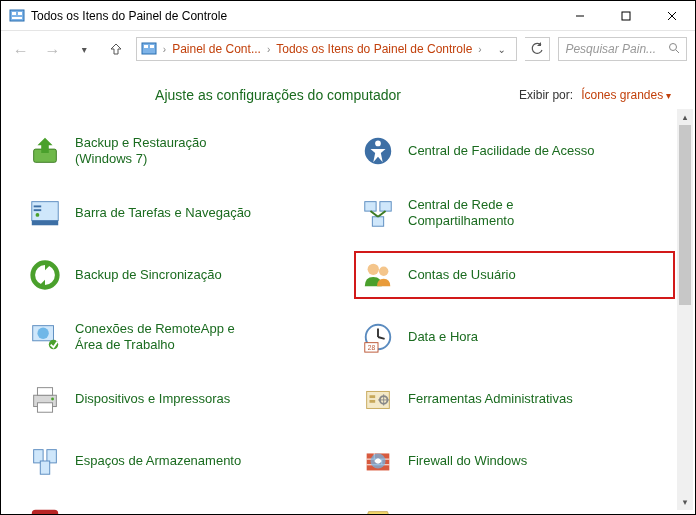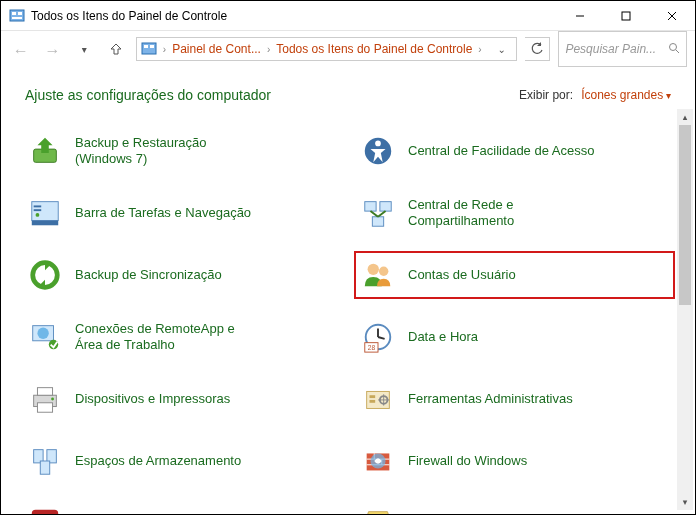--- a/index.html
+++ b/index.html
@@ -14,24 +14,24 @@
 .navbar { height: 36px; display: flex; align-items: center; padding: 0 8px; gap: 8px; }
 .nav-arrow { width: 24px; height: 24px; display: flex; align-items: center; justify-content: center; color: #bbb; font-size: 16px; }
 .nav-arrow.dark { color: #555; }
 .nav-up { width: 24px; height: 24px; display: flex; align-items: center; justify-content: center; color: #555; }
 .breadcrumb { flex: 1; border: 1px solid #ccc; height: 24px; display: flex; align-items: center; padding: 0 4px; font-size: 12px; gap: 4px; }
 .breadcrumb .bc-icon { width: 16px; height: 16px; }
 .breadcrumb .sep { color: #888; font-size: 10px; padding: 0 2px; }
 .breadcrumb .crumb { color: #c2410c; white-space: nowrap; }
 .bc-refresh { width: 26px; height: 24px; border: 1px solid #ccc; border-left: none; display: flex; align-items: center; justify-content: center; }
 .bc-dropdown { width: 20px; height: 24px; display: flex; align-items: center; justify-content: center; color: #555; font-size: 10px; }
-.searchbox { width: 130px; border: 1px solid #ccc; height: 36px; display: flex; align-items: center; padding: 0 6px; font-size: 12px; color: #999; gap: 4px; }
+.searchbox { width: 130px; border: 1px solid #ccc; height: 24px; display: flex; align-items: center; padding: 0 6px; font-size: 12px; color: #999; gap: 4px; }
 .searchbox .text { flex: 1; overflow: hidden; text-overflow: ellipsis; white-space: nowrap; font-style: italic; }
 
-.header-row { display: flex; align-items: center; padding: 20px 24px 6px 24px; }
+.header-row { display: flex; align-items: center; padding: 20px 24px 6px 36px; text-align: center; }
 .header-row .heading { color: #1a6b1f; font-size: 14px; flex: 1; }
 .header-row .viewby-label { font-size: 12px; color: #333; margin-right: 8px; }
 .header-row .viewby-value { font-size: 12px; color: #c2410c; }
 .header-row .viewby-value::after { content: ' ▾'; font-size: 10px; }
 
 .content-wrap { position: relative; height: calc(100% - 30px - 36px - 46px); }
 .grid { padding: 18px 20px 0 20px; display: grid; grid-template-columns: 1fr 1fr; column-gap: 12px; row-gap: 14px; }
 .item { display: flex; align-items: center; gap: 12px; padding: 4px; border: 2px solid transparent; cursor: default; }
 .item.highlighted { border: 2px solid #d21919; }
 .item .icon-slot { width: 36px; height: 36px; flex-shrink: 0; display: flex; align-items: center; justify-content: center; }

